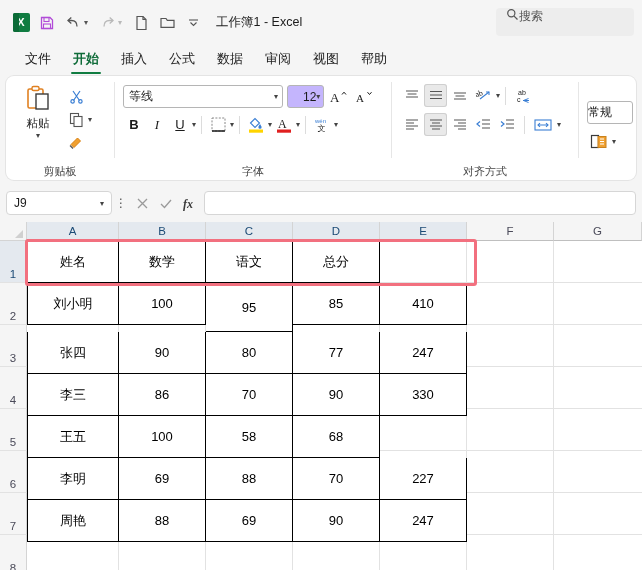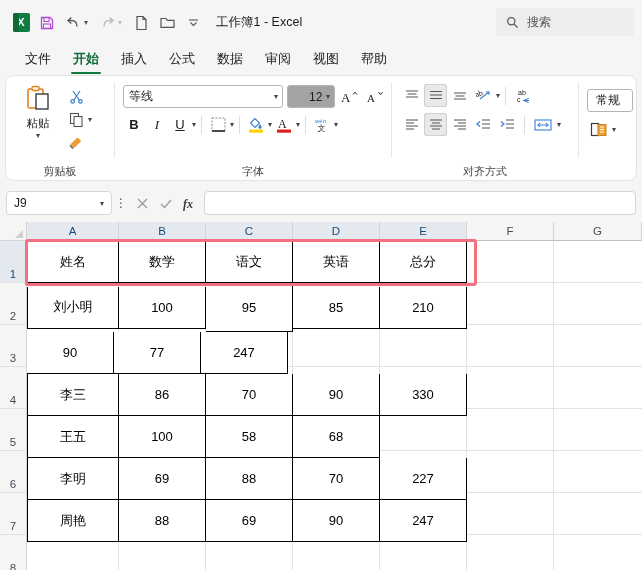--- a/index.html
+++ b/index.html
@@ -29,22 +29,22 @@
     content: ""; position: absolute; left: 0; top: 0; width: 6px; height: 19px;
     background: #0b6b37; border-radius: 2px 0 0 2px;
   }
   .qat-sep { width: 6px; }
   .caret { font-size: 8px; color: #555; margin-left: -2px; }
   .title-text {
     font-size: 12.5px; color: #1b1b1b; margin-left: 10px; white-space: nowrap;
   }
   .searchbox {
     position: absolute; right: 8px; top: 8px; width: 138px; height: 28px;
-    background: #ededed; border-radius: 4px; display: flex; align-items: center;
-    padding-left: 10px; gap: 8px; font-family: Liberation Mono, monospace;
+    background: #ededed; border-radius: 4px; display: flex; 
+    padding-left: 10px;  font-family: Liberation Mono, monospace;
   }
   .searchbox .sb-text { font-size: 12px; color: #555; }
 
   
   .tabs {
     height: 30px; display: flex; align-items: center; padding-left: 14px;
     gap: 0px; background: #f5f5f5;
   }
   .tab {
     font-size: 13px; color: #1b1b1b; padding: 3px 11px 5px 11px;
@@ -88,22 +88,22 @@
 
   
   .g-font { width: 276px; }
   .font-row1 { display: flex; align-items: center; gap: 4px; padding: 4px 0 0 8px; }
   .fontname-box {
     width: 160px; height: 23px; border: 1px solid #b5b5b5; border-radius: 3px;
     background: #fff; display: flex; align-items: center; padding: 0 4px 0 5px;
     font-size: 12px; color: #1b1b1b; justify-content: space-between;
   }
   .fontsize-box {
-    width: 48px; height: 23px; border: 1px solid #b5b5b5; border-radius: 3px;
-    background: #a3a3a3; display: flex; align-items: center; padding: 0 4px 0 21px;
+    width: 37px; height: 23px; border: 1px solid #b5b5b5; border-radius: 3px;
+    background: #c4b5fd; display: flex; align-items: center; padding: 0 4px 0 15px;
     font-size: 12px; color: #1b1b1b; justify-content: space-between;
   }
   .mini-caret { font-size: 8px; color: #444; }
   .aa-btn { width: 22px; height: 22px; display: flex; align-items: center; justify-content: center; }
   .font-row2 { display: flex; align-items: center; padding: 5px 0 0 8px; gap: 1px; }
   .fbtn {
     min-width: 22px; height: 23px; display: flex; align-items: center;
     justify-content: center; font-size: 13px; color: #1b1b1b;
   }
   .vsep { width: 1px; height: 18px; background: #dcdcdc; margin: 0 4px; }
@@ -114,22 +114,22 @@
   .abtn {
     width: 23px; height: 23px; display: flex; align-items: center; justify-content: center;
     border-radius: 3px;
   }
   .abtn.sel { background: #e9e9e9; box-shadow: 0 0 0 1px #cfcfcf inset; }
 
   
   .g-num { flex: 1; }
   .num-box {
     width: 46px; height: 23px; border: 1px solid #b5b5b5; border-radius: 3px;
-    background: #fff; display: flex; align-items: center; padding-left: 8px;
-    font-size: 12px; color: #1b1b1b; margin: 8px 0 0 8px;
+    background: #fff; display: flex; align-items: center; padding-left: 0;
+    font-size: 12px; color: #1b1b1b; margin: 20px 0 0 8px;
   }
   .num-row2 { display: flex; align-items: center; padding: 6px 0 0 8px; gap: 2px; }
 
   
   .formula-bar {
     position: absolute; left: 0; right: 0; top: 186px; height: 34px;
     display: flex; align-items: center; padding: 0 6px; background: #f5f5f5;
   }
   .namebox {
     width: 106px; height: 24px; background: #fff; border: 1px solid #d6d6d6;
@@ -173,21 +173,21 @@
     border-right: 1px solid #d4d4d4; border-bottom: 1px solid #e2e2e2;
     background: #f5f5f5;
   }
   .rh.selected { background: #e4e9ef; color: #1b4a75; }
 
   .cells { position: absolute; left: 27px; top: 19px; right: 0; bottom: 0; background: #fff; }
   .gridline-h { position: absolute; left: 0; right: 0; height: 1px; background: #e2e2e2; }
   .gridline-v { position: absolute; top: 0; bottom: 0; width: 1px; background: #e2e2e2; }
 
   .tbl { position: absolute; left: 0; top: 0; }
-  .tbl-row { display: flex; align-items: center; }
+  .tbl-row { display: flex; }
   .tcell {
     display: flex; align-items: center; justify-content: center;
     font-size: 13px; color: #000; font-family: "Liberation Sans", "DejaVu Sans", sans-serif;
     border-right: 1.6px solid #000; border-bottom: 1.6px solid #000;
     background: #fff;
   }
   .tcell.first { border-left: 1.6px solid #000; }
   .tbl-row.head .tcell { border-top: 1.6px solid #000; }
 
   .sel-box {
@@ -553,34 +553,35 @@
       <div class="gridline-v" style="left:265px"></div>
       <div class="gridline-v" style="left:352px"></div>
       <div class="gridline-v" style="left:439px"></div>
       <div class="gridline-v" style="left:526px"></div>
 
       <div class="tbl">
         <div class="tbl-row head">
           <div class="tcell first" style="width:92px;height:42px">姓名</div>
           <div class="tcell" style="width:87px;height:42px">数学</div>
           <div class="tcell" style="width:87px;height:42px">语文</div>
-          <div class="tcell" style="width:87px;height:42px">英语</div>
           <div class="tcell" style="width:87px;height:42px">总分</div>
         </div>
 
         <div class="tbl-row">
           <div class="tcell first" style="width:92px;height:42px">刘小明</div>
           <div class="tcell" style="width:87px;height:42px">100</div>
           <div class="tcell" style="width:87px;height:49px">95</div>
           <div class="tcell" style="width:87px;height:42px">85</div>
-          <div class="tcell" style="width:87px;height:42px">210</div>
+          <div class="tcell" style="width:87px;height:42px">410</div>
         </div>
 
         <div class="tbl-row">
+          <div class="tcell first" style="width:92px;height:42px">张四</div>
           <div class="tcell" style="width:87px;height:42px">90</div>
+          <div class="tcell" style="width:87px;height:42px">80</div>
           <div class="tcell" style="width:87px;height:42px">77</div>
           <div class="tcell" style="width:87px;height:42px">247</div>
         </div>
 
         <div class="tbl-row">
           <div class="tcell first" style="width:92px;height:42px">李三</div>
           <div class="tcell" style="width:87px;height:42px">86</div>
           <div class="tcell" style="width:87px;height:42px">70</div>
           <div class="tcell" style="width:87px;height:42px">90</div>
           <div class="tcell" style="width:87px;height:42px">330</div>

